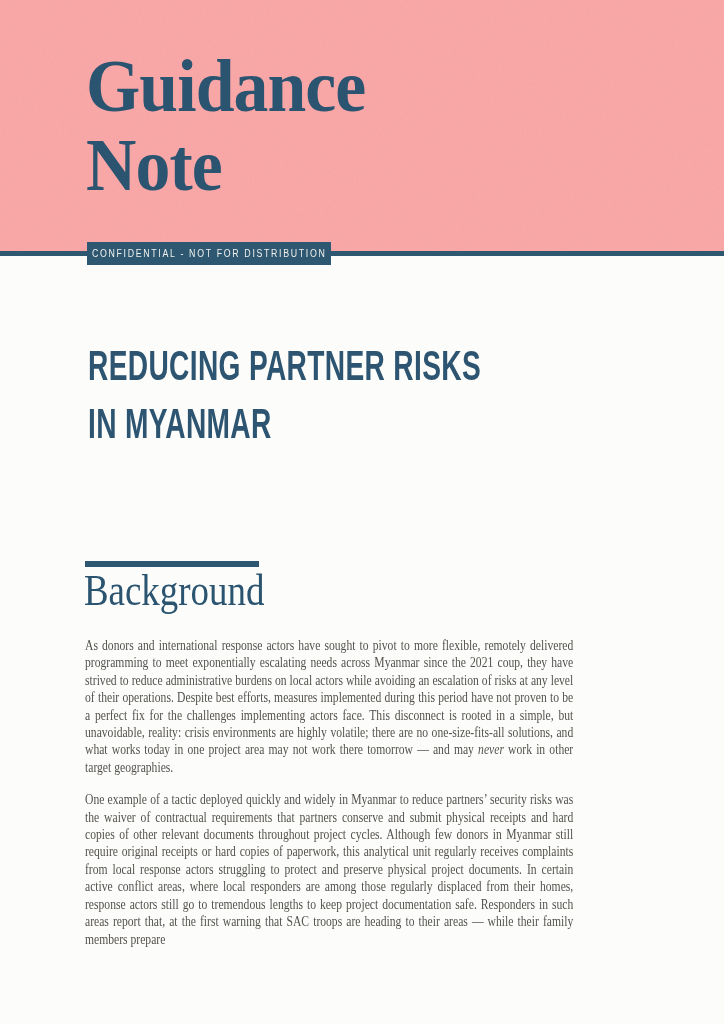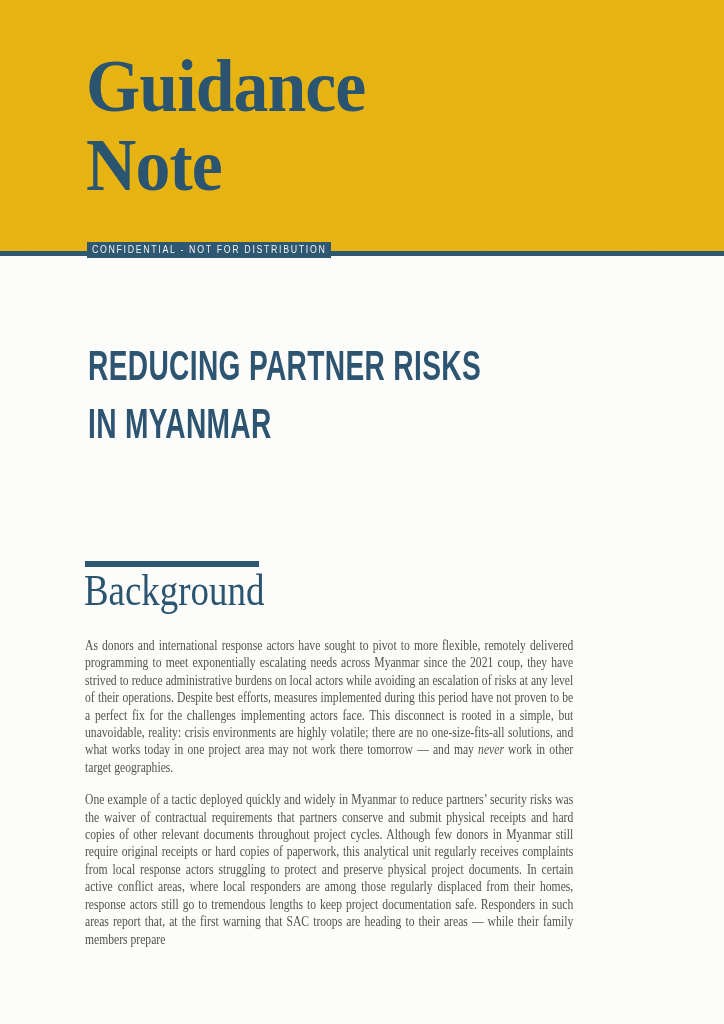--- a/index.html
+++ b/index.html
@@ -15,21 +15,21 @@
     height: 1024px;
     margin: 0 auto;
     background: #fcfcfa;
     overflow: hidden;
   }
   
   .paper-header {
     position: absolute;
     left: 0; top: 0;
     width: 724px; height: 252px;
-    background: #eab308;
+    background: #fca5a5;
   }
   .paper-header svg.texture {
     position: absolute;
     left: 0; top: 0;
     width: 100%; height: 100%;
     display: block;
   }
   .brand {
     position: absolute;
     left: 86px; top: 46px;
@@ -72,21 +72,21 @@
   
   .divider-line {
     position: absolute;
     left: 0; top: 251px;
     width: 724px; height: 5px;
     background: #2e5872;
   }
   .confidential-banner {
     position: absolute;
     left: 87px; top: 242px;
-    width: 244px; height: 16px;
+    width: 244px; height: 23px;
     background: #2e5872;
     display: flex;
     align-items: center;
     justify-content: center;
   }
   .confidential-banner span {
     display: inline-block;
     color: #f2f1ed;
     font-family: "Liberation Sans", sans-serif;
     font-size: 10px;

